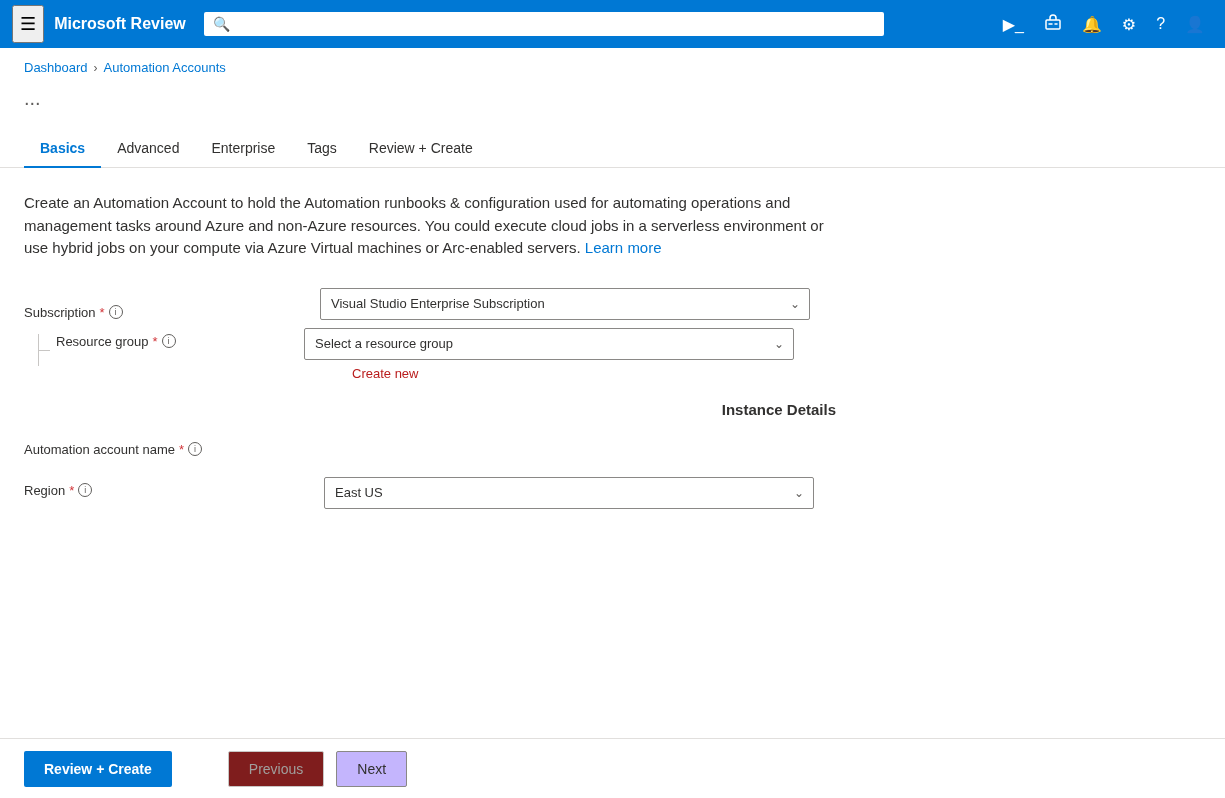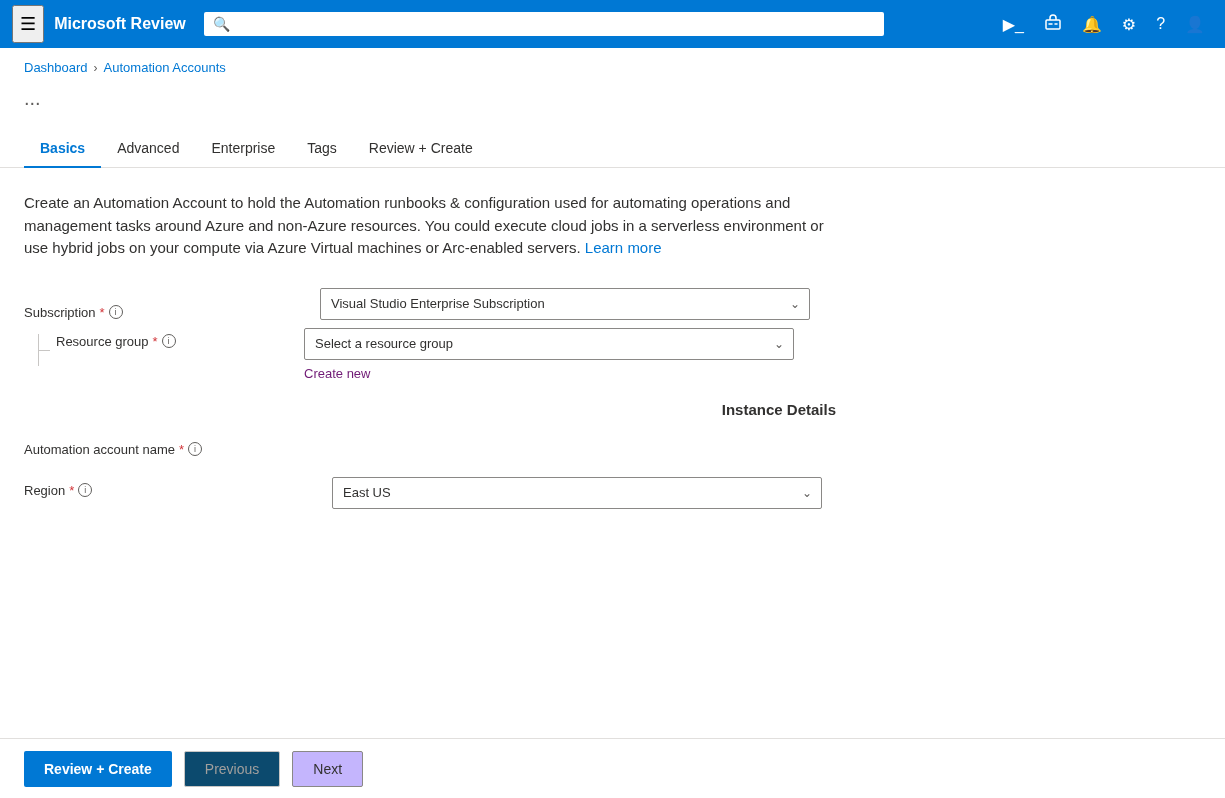--- a/index.html
+++ b/index.html
@@ -103,21 +103,21 @@
       line-height: 1.5;
       margin-bottom: 28px;
     }
     .description a { color: #0078d4; text-decoration: none; }
 
     
     .form-row {
       display: flex;
       align-items: flex-start;
       margin-bottom: 20px;
-      gap: 28px;
+      gap: 20px;
     }
     .form-label-col {
       width: 280px;
       flex-shrink: 0;
       padding-top: 6px;
     }
     .form-label {
       font-size: 13px;
       color: #323130;
       display: flex;
@@ -178,23 +178,24 @@
       top: 50%;
       transform: translateY(-50%);
       pointer-events: none;
       color: #605e5c;
       font-size: 12px;
     }
 
     .create-new-link {
       display: block;
       margin-top: 6px;
-      color: #701a75;
+      color: #b91c1c;
       text-decoration: none;
       font-size: 13px;
+      margin-left: 48px;
     }
 
     .section-title {
       font-size: 15px;
       font-weight: 700;
       color: #323130;
       margin-bottom: 18px;
       margin-top: 10px;
       text-align: right;
     }
@@ -219,28 +220,29 @@
       color: #fff;
       border: none;
       padding: 6px 20px;
       font-size: 14px;
       font-weight: 600;
       border-radius: 2px;
       cursor: pointer;
       height: 36px;
     }
     .btn-default {
-      background: #0c4a6e;
+      background: #7f1d1d;
       color: #323130;
       border: 1px solid #8a8886;
       padding: 6px 20px;
       font-size: 14px;
       border-radius: 2px;
       cursor: pointer;
       height: 36px;
+      margin-left: 44px;
     }
     .btn-default:disabled {
       color: #a19f9d;
       border-color: #c8c6c4;
       cursor: default;
     }
     .btn-next {
       background: #c4b5fd;
       color: #323130;
       border: 1px solid #8a8886;

